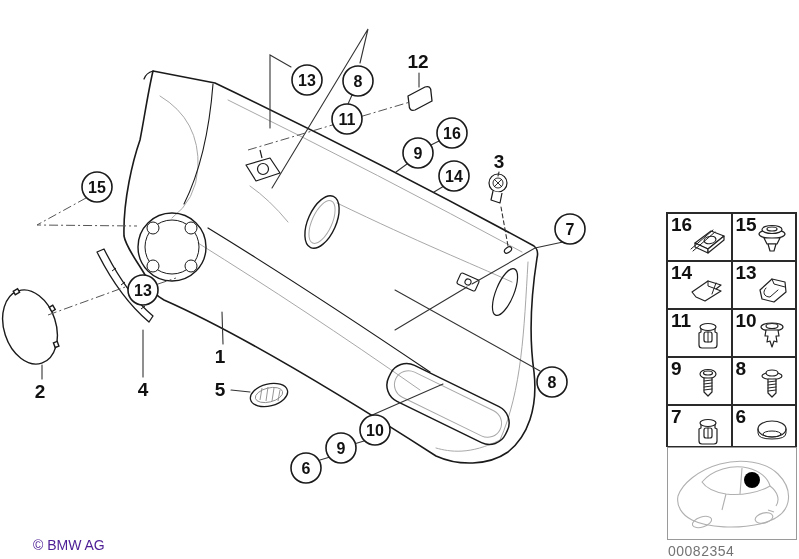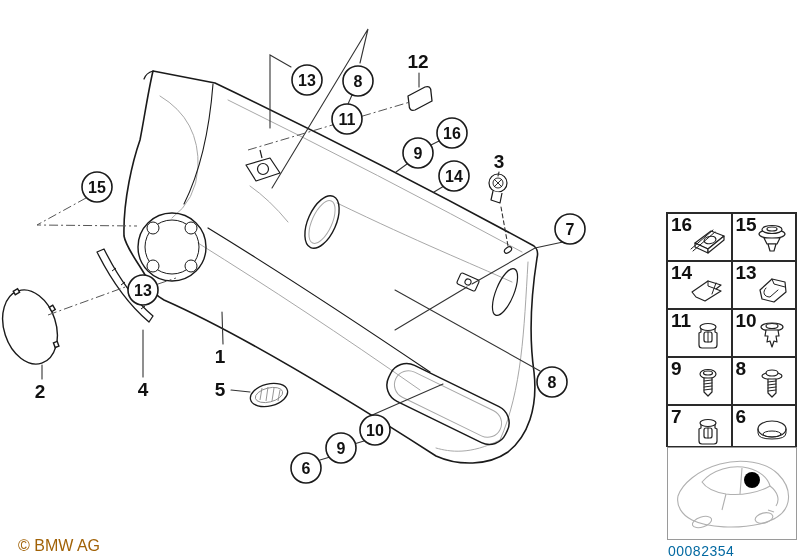--- a/index.html
+++ b/index.html
@@ -22,24 +22,24 @@
   .legend-num{
     position:absolute;left:3px;top:1px;font-size:19px;font-weight:bold;color:#111;line-height:1;
   }
   .legend-icon{width:40px;height:36px;flex:0 0 auto;margin-top:6px;}
   
   .car-box{
     position:absolute;left:667px;top:447px;width:130px;height:93px;
     border:1px solid #9a9a9a;box-sizing:border-box;background:#fff;
   }
   .plate-number{
-    position:absolute;left:668px;top:543px;font-size:14px;color:#0369a1;letter-spacing:0.5px;
+    position:absolute;left:668px;top:543px;font-size:14px;color:#737373;letter-spacing:0.5px;
   }
   .copyright{
-    position:absolute;left:18px;top:537px;font-size:16px;color:#a16207;
+    position:absolute;left:33px;top:537px;font-size:14px;color:#4c1d95;
   }
 </style>
 </head>
 <body>
 
 <div class="stage">
 
   <svg class="diagram-svg" width="799" height="559" viewBox="0 0 799 559">
 
     <g fill="none" stroke="#1a1a1a" stroke-width="1.6" stroke-linejoin="round" stroke-linecap="round">

